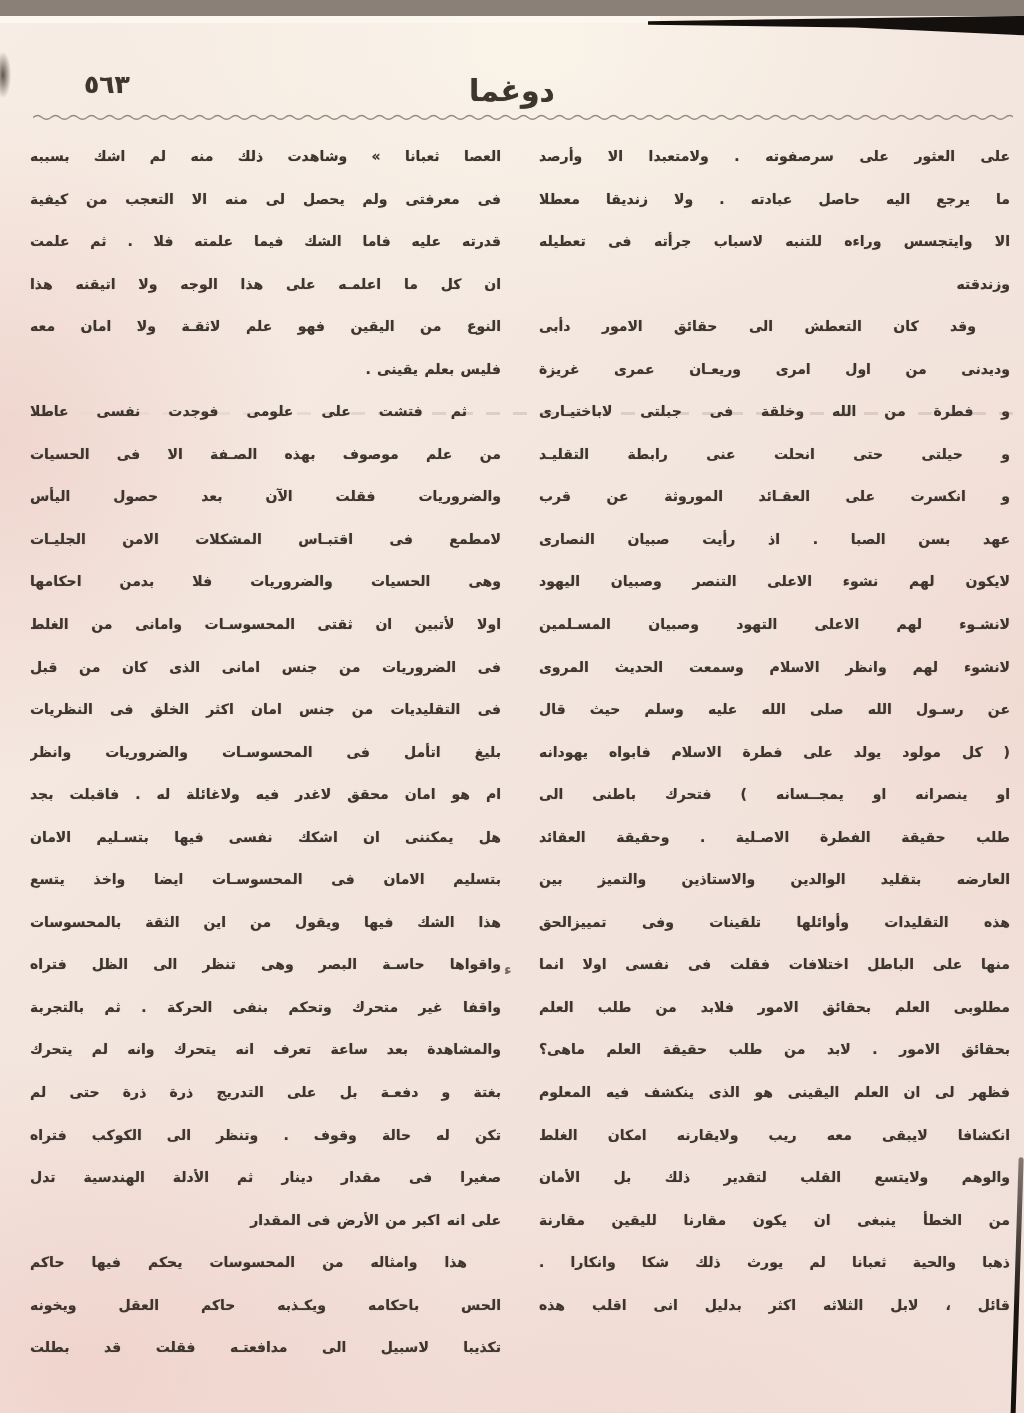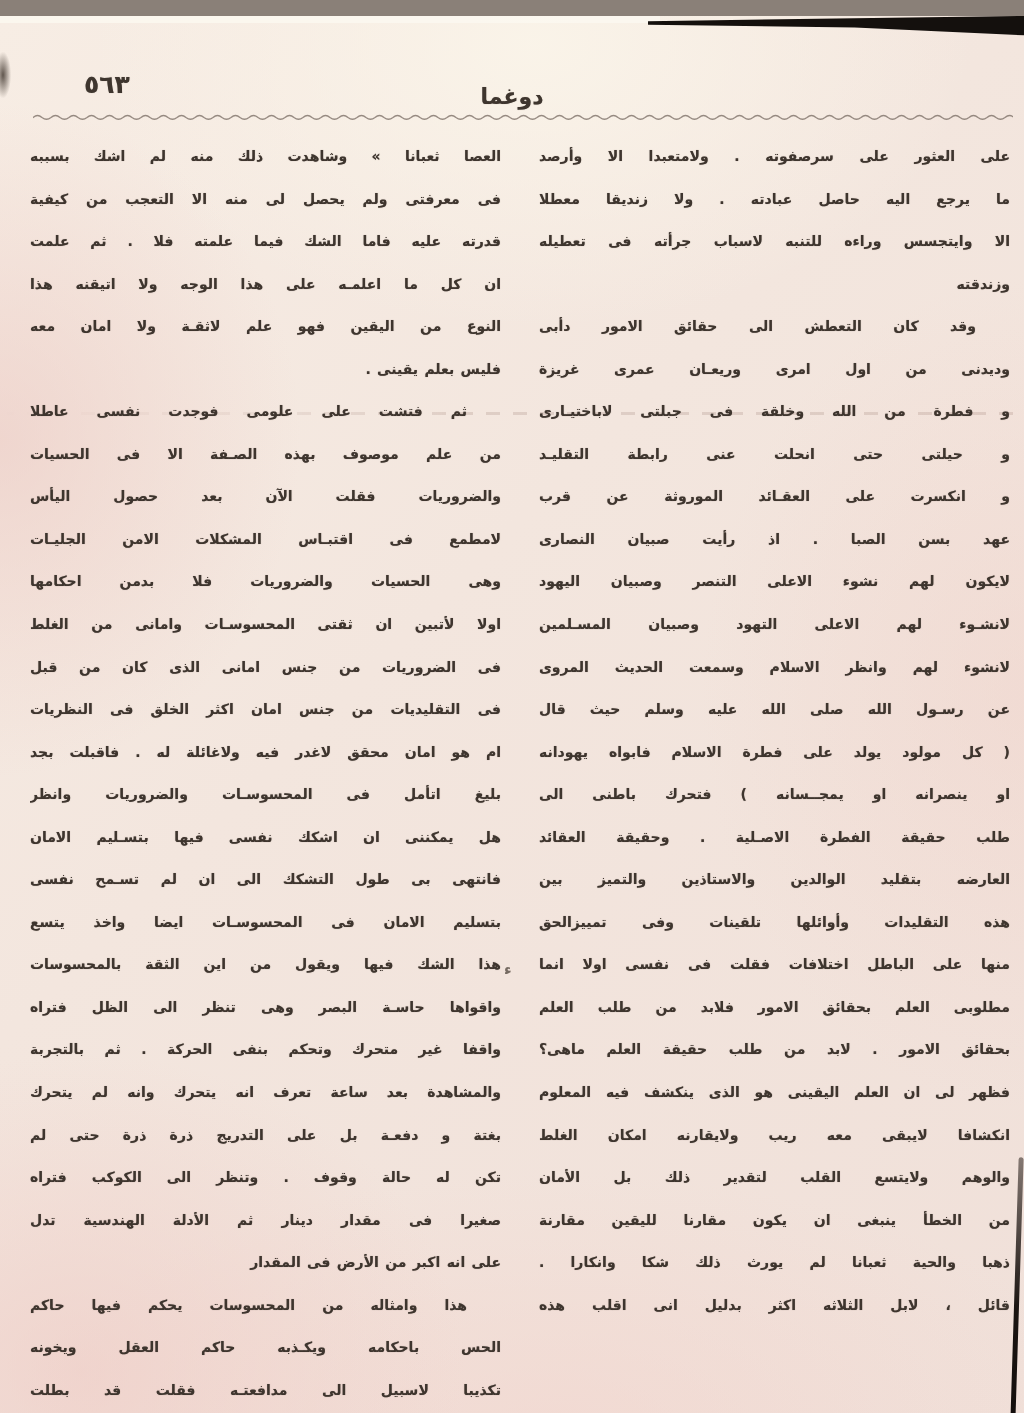--- a/index.html
+++ b/index.html
@@ -19,23 +19,23 @@
       linear-gradient(135deg, #f7ede4 0%, #f3e6de 42%, #f0e0d9 100%);
     font-weight: bold;
   }
   
   .page-number {
     position:absolute; top:54px; left:84px;
     font-size:25px; letter-spacing:3px;
     text-shadow:0 0 .7px rgba(62,53,46,.6);
   }
   .page-title {
-    position:absolute; top:68px; left:50%;
+    position:absolute; top:57px; left:50%;
     transform:translateX(-50%);
-    font-size:22px;
+    font-size:30px;
     text-shadow:0 0 .7px rgba(62,53,46,.6);
   }
   .wavy-rule {
     position:absolute; top:96px; left:33px;
     width:980px; height:11px;
   }
   .wavy-rule svg { display:block; width:100%; height:100%; }
   
   .text-columns {
     position:absolute; top:119px; left:30px; right:14px;
@@ -149,24 +149,23 @@
         <div class="line">النوع من اليقين فهو علم لاثقـة ولا امان معه</div>
         <div class="line end">فليس بعلم يقينى .</div>
         <div class="line indent">ثم فتشت على علومى فوجدت نفسى عاطلا</div>
         <div class="line">من علم موصوف بهذه الصـفة الا فى الحسيات</div>
         <div class="line">والضروريات فقلت الآن بعد حصول اليأس</div>
         <div class="line">لامطمع فى اقتبـاس المشكلات الامن الجليـات</div>
         <div class="line">وهى الحسيات والضروريات فلا بدمن احكامها</div>
         <div class="line">اولا لأتبين ان ثقتى المحسوسـات وامانى من الغلط</div>
         <div class="line">فى الضروريات من جنس امانى الذى كان من قبل</div>
         <div class="line">فى التقليديات من جنس امان اكثر الخلق فى النظريات</div>
+        <div class="line">بليغ اتأمل فى المحسوسـات والضروريات وانظر</div>
         <div class="line">ام هو امان محقق لاغدر فيه ولاغائلة له . فاقبلت بجد</div>
-        <div class="line">بليغ اتأمل فى المحسوسـات والضروريات وانظر</div>
         <div class="line">هل يمكننى ان اشكك نفسى فيها بتسـليم الامان</div>
-        <div class="line">فانتهى بى طول التشكك الى ان لم تسـمح نفسى</div>
         <div class="line">بتسليم الامان فى المحسوسـات ايضا واخذ يتسع</div>
         <div class="line">هذا الشك فيها ويقول من اين الثقة بالمحسوسات</div>
         <div class="line">واقواها حاسـة البصر وهى تنظر الى الظل فتراه</div>
         <div class="line">واقفا غير متحرك وتحكم بنفى الحركة . ثم بالتجربة</div>
         <div class="line">والمشاهدة بعد ساعة تعرف انه يتحرك وانه لم يتحرك</div>
         <div class="line">بغتة و دفعـة بل على التدريج ذرة ذرة حتى لم</div>
         <div class="line">تكن له حالة وقوف . وتنظر الى الكوكب فتراه</div>
         <div class="line">صغيرا فى مقدار دينار ثم الأدلة الهندسية تدل</div>
         <div class="line end">على انه اكبر من الأرض فى المقدار</div>
         <div class="line indent">هذا وامثاله من المحسوسات يحكم فيها حاكم</div>

